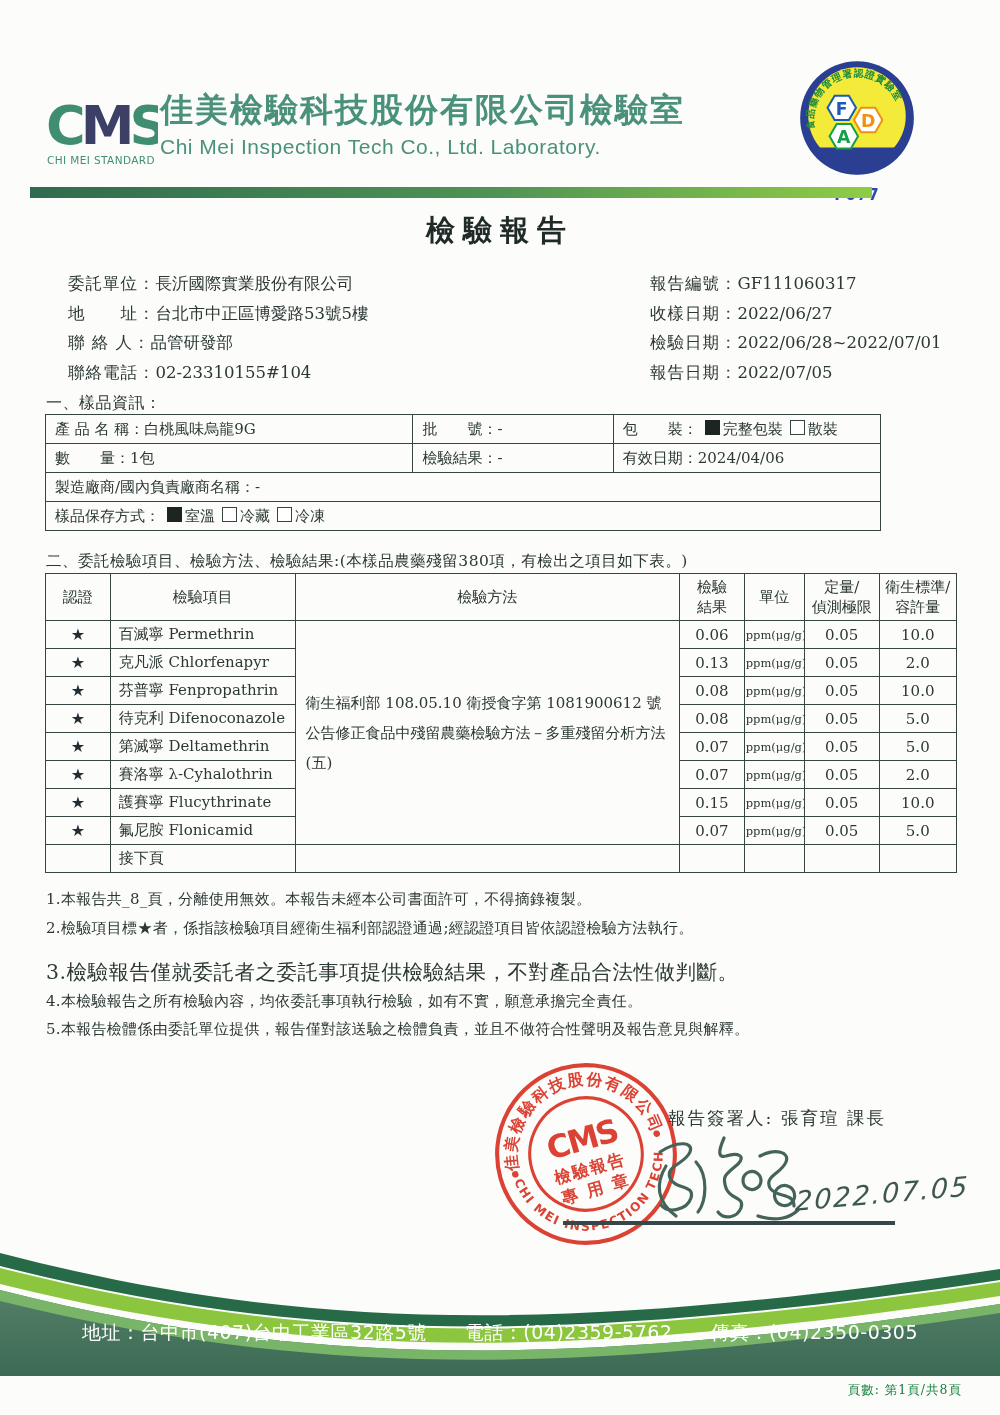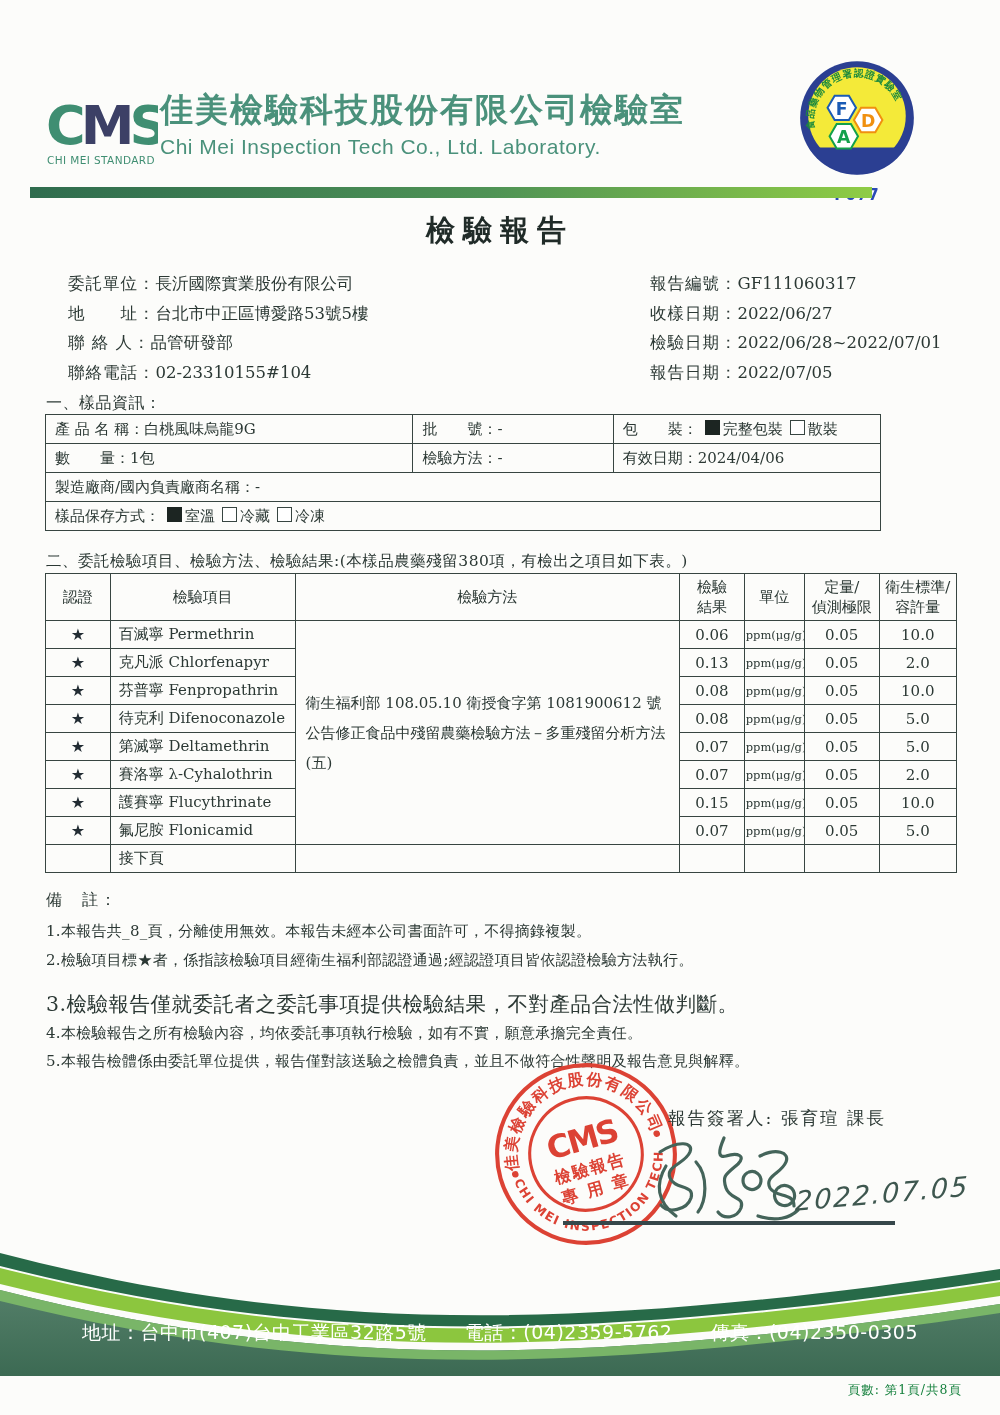--- a/index.html
+++ b/index.html
@@ -147,21 +147,21 @@
         <col style="width:32%">
       </colgroup>
     <tbody>
         <tr>
       <td><span>產 品 名 稱：</span><span>白桃風味烏龍9G</span></td>
       <td><span>批　　號：</span><span>-</span></td>
       <td><span>包　　裝：</span><span><span class="cbox filled"></span><span class="cbox-label">完整包裝</span><span class="cbox"></span><span class="cbox-label">散裝</span></span></td>
     </tr>
     <tr>
       <td><span>數　　量：</span><span>1包</span></td>
-      <td><span>檢驗方法：</span><span>-</span></td>
+      <td><span>檢驗結果：</span><span>-</span></td>
       <td><span>有效日期：</span><span>2024/04/06</span></td>
     </tr>
     <tr>
       <td colspan="3"><span>製造廠商/國內負責廠商名稱：</span><span>-</span></td>
     </tr>
     <tr>
       <td colspan="3"><span>樣品保存方式：</span><span><span class="cbox filled"></span><span class="cbox-label">室溫</span><span class="cbox"></span><span class="cbox-label">冷藏</span><span class="cbox"></span><span class="cbox-label">冷凍</span></span></td>
     </tr>
   </tbody>
     </table>
@@ -264,21 +264,20 @@
           <td></td>
           <td></td>
           <td></td>
           <td></td>
           <td></td>
         </tr>
       </tbody>
   </table>
 
   <div class="notes">
-    <div class="notes-heading">備　註：</div>
     <div>
         <div class="note-item">1.本報告共_8_頁，分離使用無效。本報告未經本公司書面許可，不得摘錄複製。</div>
         <div class="note-item">2.檢驗項目標★者，係指該檢驗項目經衛生福利部認證通過;經認證項目皆依認證檢驗方法執行。</div>
         <div class="note-item large">3.檢驗報告僅就委託者之委託事項提供檢驗結果，不對產品合法性做判斷。</div>
         <div class="note-item">4.本檢驗報告之所有檢驗內容，均依委託事項執行檢驗，如有不實，願意承擔完全責任。</div>
         <div class="note-item">5.本報告檢體係由委託單位提供，報告僅對該送驗之檢體負責，並且不做符合性聲明及報告意見與解釋。</div>
       </div>
   </div>
 
   <div class="stamp">

